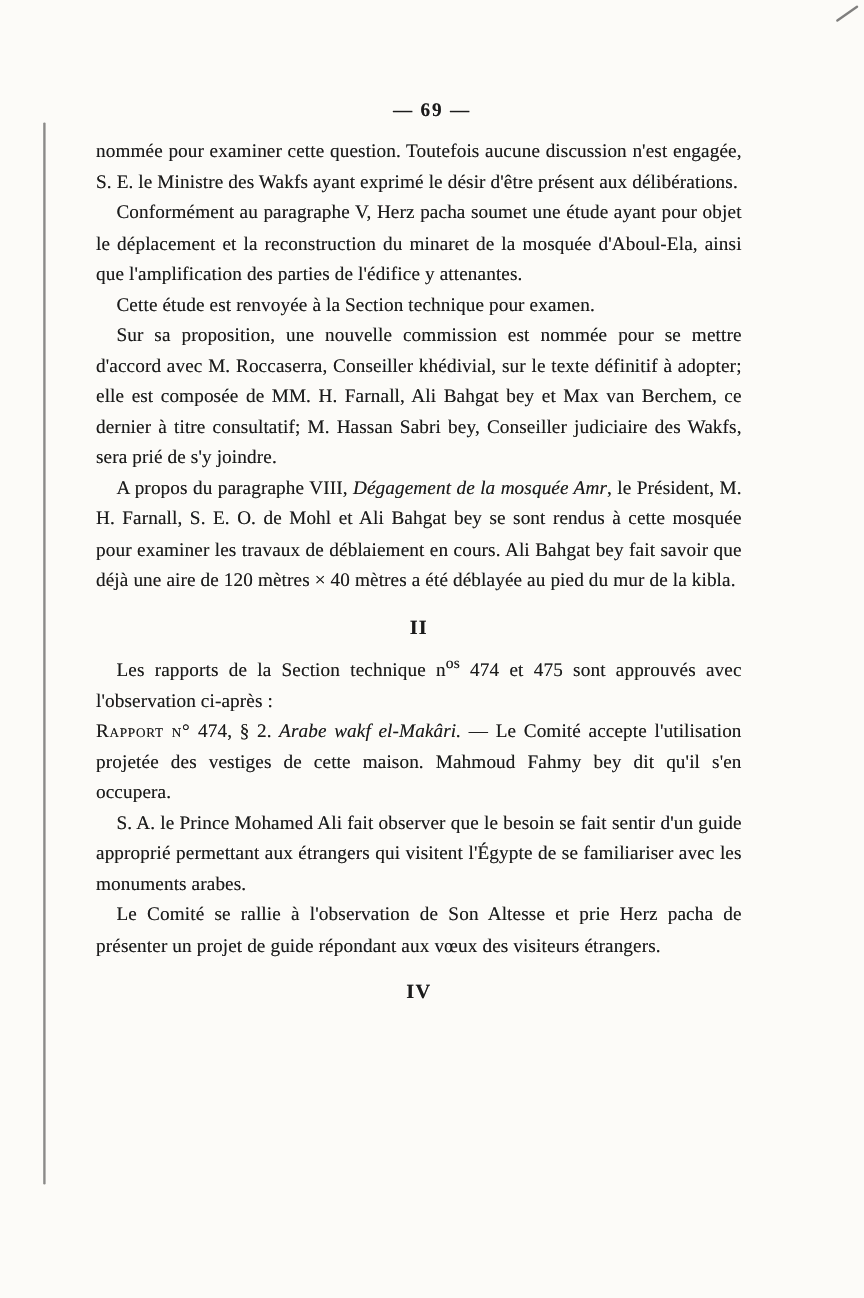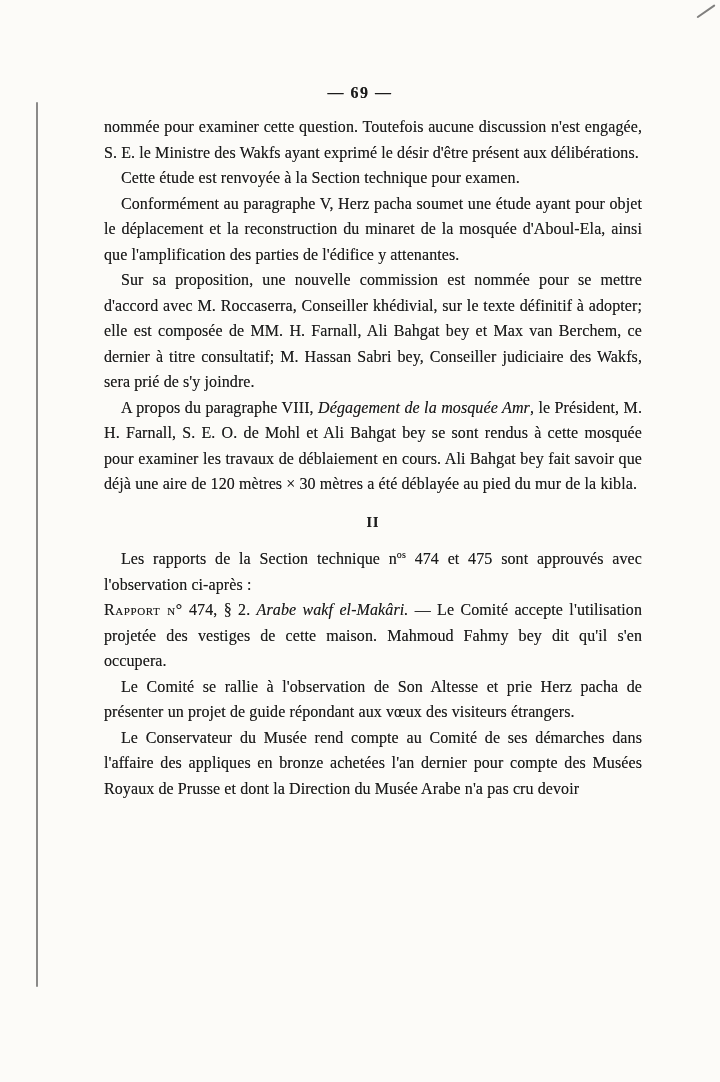--- a/index.html
+++ b/index.html
@@ -23,47 +23,47 @@
     right: 0;
     text-align: center;
     font-size: 16px;
     font-weight: 700;
     letter-spacing: 1.5px;
     text-shadow: 0 0 0.5px rgba(0,0,0,0.45);
   }
   .page-body {
     position: absolute;
     top: 114px;
-    left: 104px;
+    left: 80px;
     width: 538px;
     font-size: 16px;
     line-height: 25.5px;
     text-align: justify;
     text-shadow: 0 0 0.5px rgba(0,0,0,0.5);
     letter-spacing: 0.1px;
   }
   .para {
     margin: 0;
   }
   .para.indent {
     text-indent: 17px;
   }
   .section-heading {
     text-align: center;
     font-weight: 700;
-    font-size: 14px;
+    font-size: 17px;
     margin: 13px 0 11px 0;
     letter-spacing: 1px;
   }
   .smallcaps {
     font-variant: small-caps;
     letter-spacing: 0.6px;
   }
   sup {
-    font-size: 10px;
+    font-size: 13px;
     line-height: 0;
     vertical-align: super;
   }
   .artifact-vline {
     position: absolute;
     left: 36px;
     top: 102px;
     width: 1.5px;
     height: 885px;
     background: rgba(45, 45, 45, 0.55);
@@ -83,23 +83,24 @@
 </style>
 </head>
 <body>
 
 <div class="page">
   <div class="artifact-vline"></div>
   <div class="artifact-corner"></div>
   <div class="page-number">— 69 —</div>
   <div class="page-body">
       <p class="para"><span>nommée pour examiner cette question. Toutefois aucune discussion n'est engagée, S. E. le Ministre des Wakfs ayant exprimé le désir d'être présent aux délibérations.</span></p>
+      <p class="para indent"><span>Conformément au paragraphe V, Herz pacha soumet une étude ayant pour objet le déplacement et la reconstruction du minaret de la mosquée d'Aboul-Ela, ainsi que l'amplification des parties de l'édifice y attenantes.</span></p>
       <p class="para indent"><span>Cette étude est renvoyée à la Section technique pour examen.</span></p>
-      <p class="para indent"><span>Conformément au paragraphe V, Herz pacha soumet une étude ayant pour objet le déplacement et la reconstruction du minaret de la mosquée d'Aboul-Ela, ainsi que l'amplification des parties de l'édifice y attenantes.</span></p>
       <p class="para indent"><span>Sur sa proposition, une nouvelle commission est nommée pour se mettre d'accord avec M. Roccaserra, Conseiller khédivial, sur le texte définitif à adopter; elle est composée de MM. H. Farnall, Ali Bahgat bey et Max van Berchem, ce dernier à titre consultatif; M. Hassan Sabri bey, Conseiller judiciaire des Wakfs, sera prié de s'y joindre.</span></p>
-      <p class="para indent"><span>A propos du paragraphe VIII, </span><i>Dégagement de la mosquée Amr</i><span>, le Président, M. H. Farnall, S. E. O. de Mohl et Ali Bahgat bey se sont rendus à cette mosquée pour examiner les travaux de déblaiement en cours. Ali Bahgat bey fait savoir que déjà une aire de 120 mètres × 30 mètres a été déblayée au pied du mur de la kibla.</span></p>
+      <p class="para indent"><span>A propos du paragraphe VIII, </span><i>Dégagement de la mosquée Amr</i><span>, le Président, M. H. Farnall, S. E. O. de Mohl et Ali Bahgat bey se sont rendus à cette mosquée pour examiner les travaux de déblaiement en cours. Ali Bahgat bey fait savoir que déjà une aire de 120 mètres × 40 mètres a été déblayée au pied du mur de la kibla.</span></p>
       <div class="section-heading">II</div>
       <p class="para indent"><span>Les rapports de la Section technique n</span><sup>os</sup><span> 474 et 475 sont approuvés avec l'observation ci-après :</span></p>
       <p class="para"><span class="smallcaps">Rapport n°</span><span> 474, § 2. </span><i>Arabe wakf el-Makâri.</i><span> — Le Comité accepte l'utilisation projetée des vestiges de cette maison. Mahmoud Fahmy bey dit qu'il s'en occupera.</span></p>
+      <p class="para indent"><span>S. A. le Prince Mohamed Ali fait observer que le besoin se fait sentir d'un guide approprié permettant aux étrangers qui visitent l'Égypte de se familiariser avec les monuments arabes.</span></p>
       <p class="para indent"><span>Le Comité se rallie à l'observation de Son Altesse et prie Herz pacha de présenter un projet de guide répondant aux vœux des visiteurs étrangers.</span></p>
-      <p class="para indent"><span>Le Conservateur du Musée rend compte au Comité de ses démarches dans l'affaire des appliques en bronze achetées l'an dernier pour compte des Musées Royaux de Prusse et dont la Direction du Musée Arabe n'a pas cru devoir</span></p>
+      <div class="section-heading">IV</div>
     </div>
 </div>
 
 </body></html>

